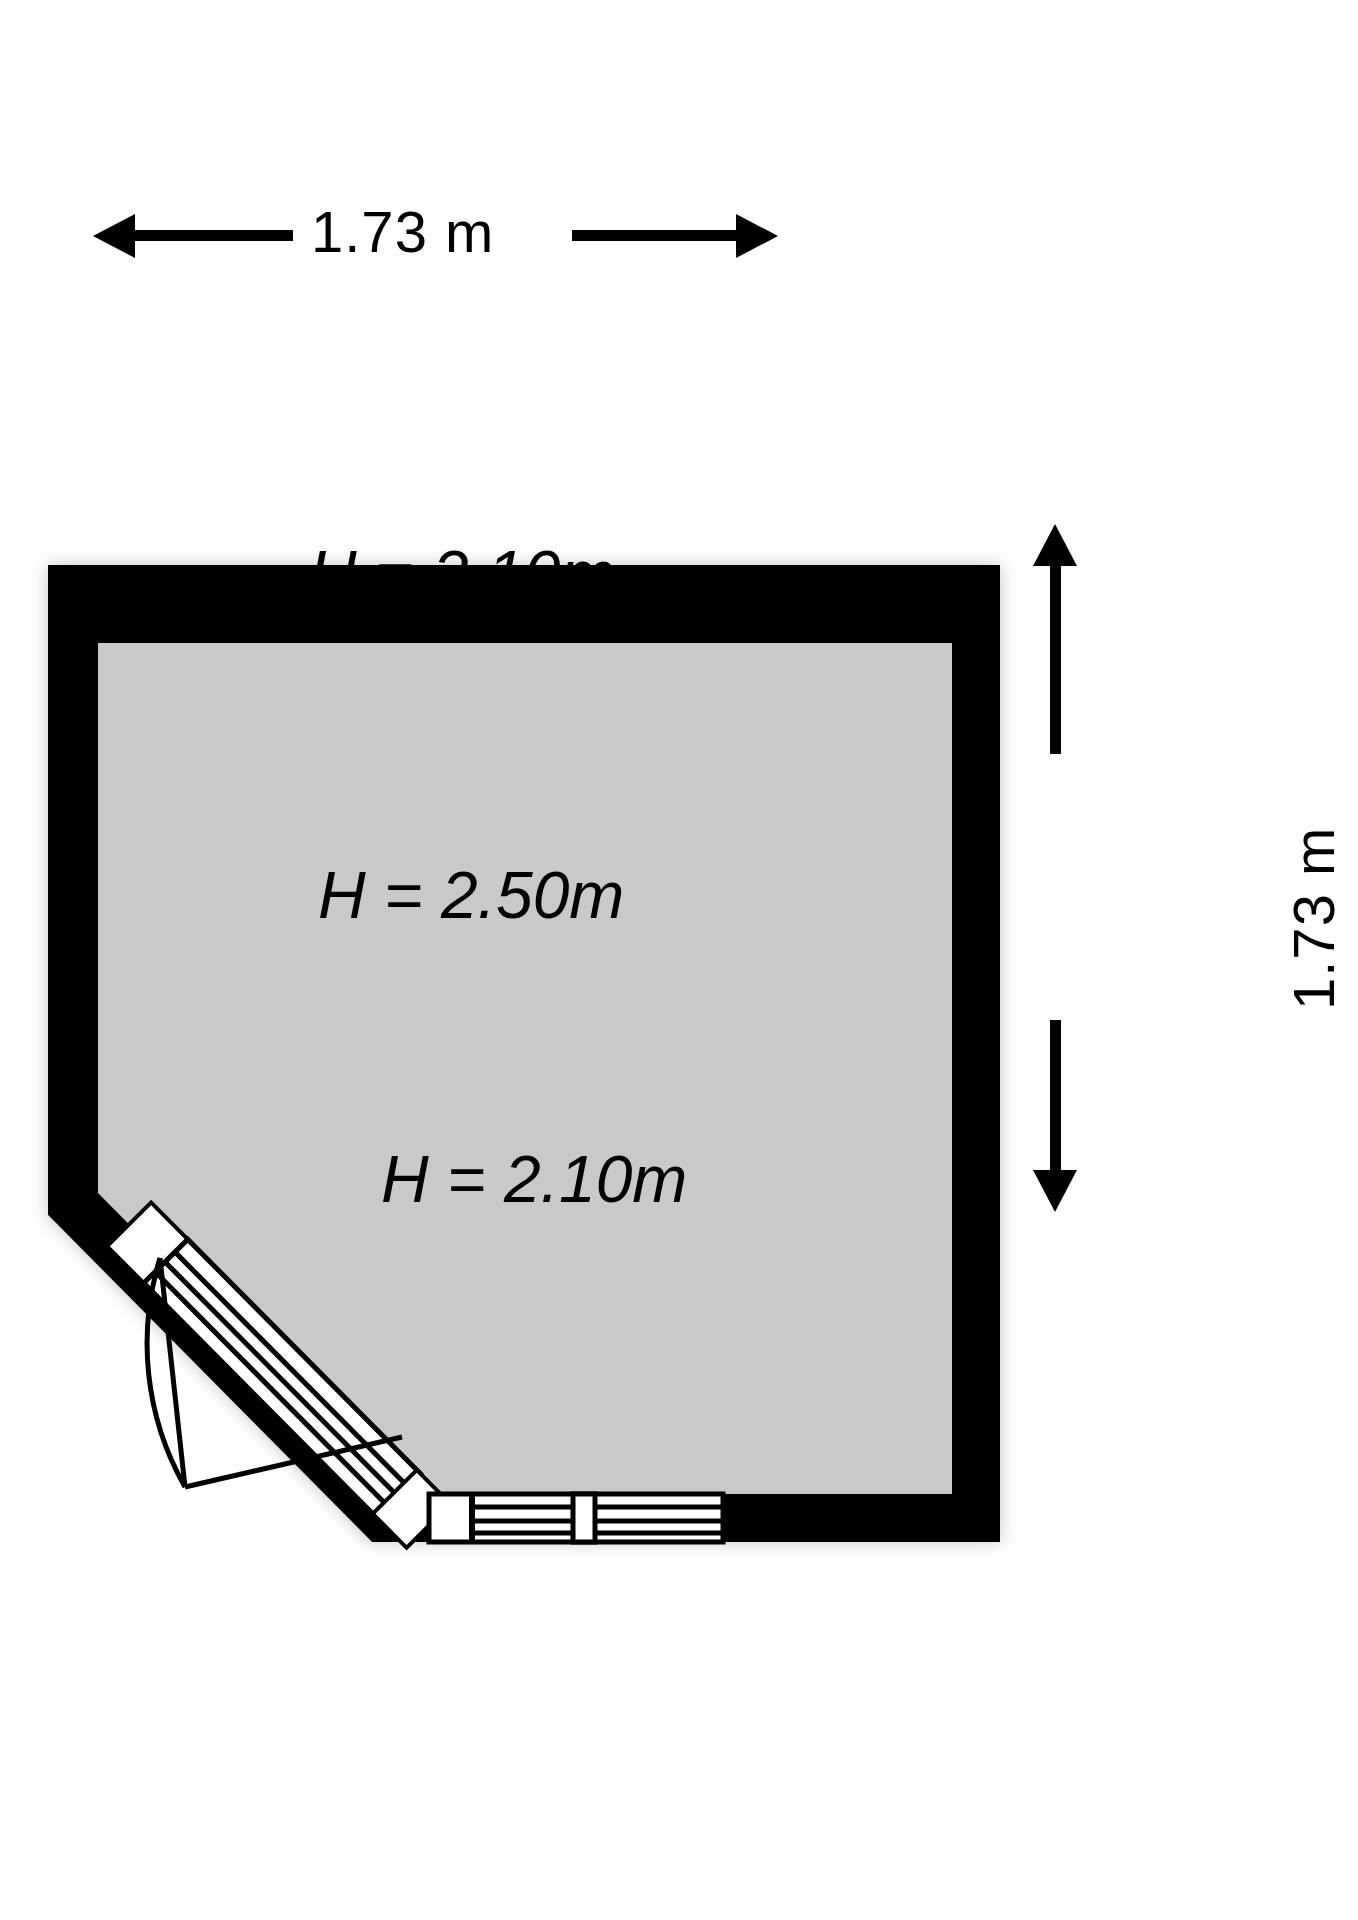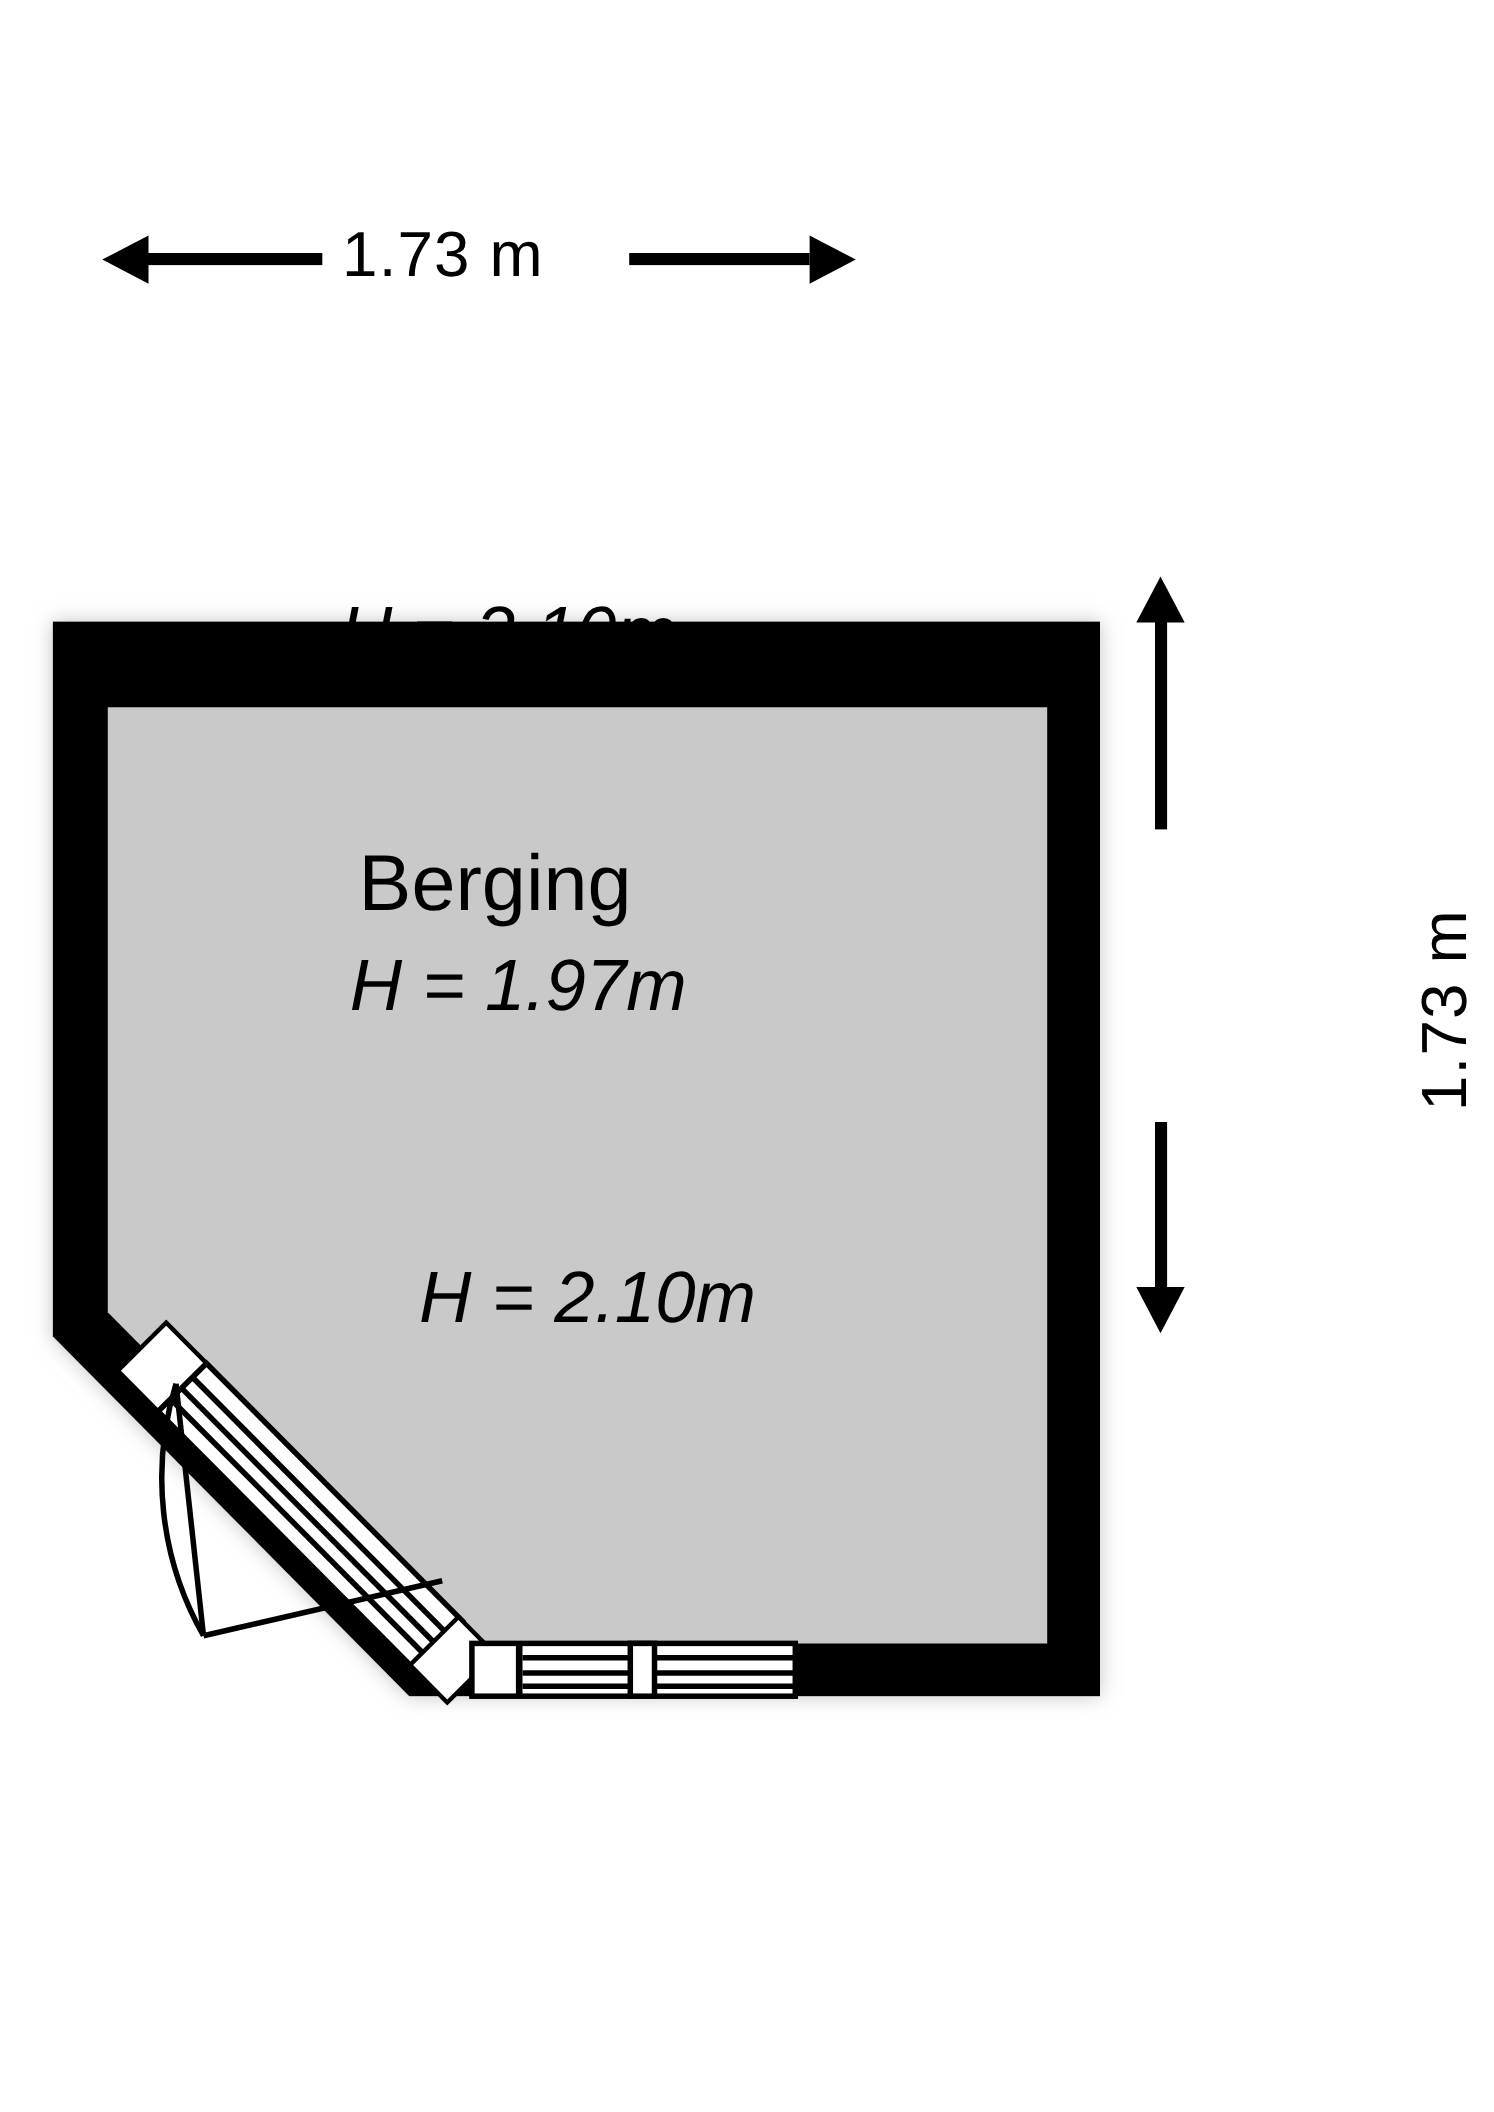--- a/index.html
+++ b/index.html
@@ -146,19 +146,18 @@
     </g>
 
   </svg>
 
   <div class="txt dim-label" style="left:311px; top:203px;">1.73 m</div>
 
   <div class="txt dim-label-v" style="left:1285px; top:1010px;">1.73 m</div>
 
   <div class="txt room-h" style="left:309px; top:541px;">H = 2.10m</div>
 
-  <div class="txt room-name" style="left:326px; top:767px;">Berging</div>
 
-  <div class="txt room-h" style="left:318px; top:862px;">H = 1.97m</div>
+  <div class="txt room-h" style="left:318px; top:862px;">H = 2.50m</div>
 
   <div class="txt room-h" style="left:381px; top:1146px;">H = 2.10m</div>
 
 </div>
 
 </body></html>

